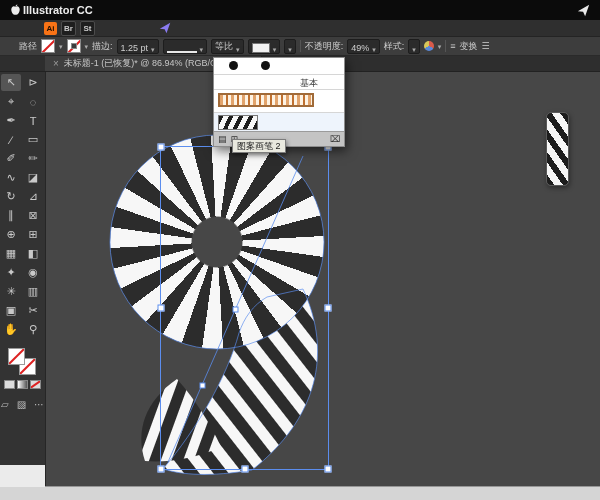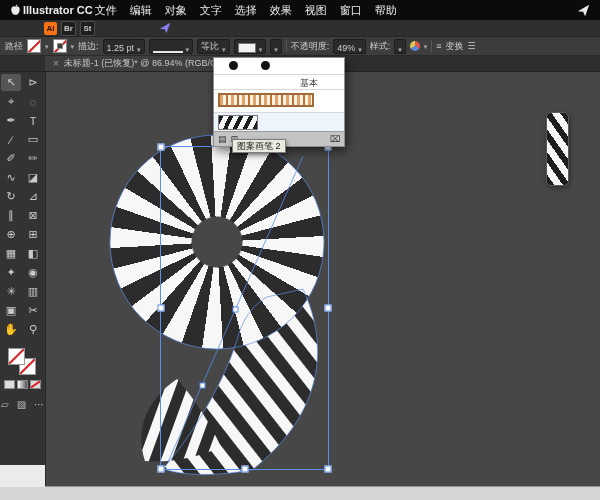--- a/index.html
+++ b/index.html
@@ -14,21 +14,21 @@
   .menu-spacer{flex:1}
   
   .app-bar{position:absolute;left:0;top:20px;width:600px;height:17px;background:#2f2f2f;border-bottom:1px solid #242424;
            display:flex;align-items:center;gap:4px;padding-left:44px;box-sizing:border-box;z-index:29}
   .badge{width:13px;height:13px;font-size:8px;font-weight:bold;display:flex;align-items:center;justify-content:center;border-radius:2px}
   .badge-ai{background:#f97316;color:#241100}
   .badge-dim{background:#1e1e1e;color:#c9c9c9;border:1px solid #4c4c4c}
   .plane-purple{margin-left:60px;display:flex}
   
   .control-bar{position:absolute;left:0;top:37px;width:600px;height:19px;background:#3d3d3d;border-bottom:1px solid #2a2a2a;
-               display:flex;align-items:center;gap:4px;padding:0 5px;box-sizing:border-box;font-size:9px;color:#cfcfcf;
+               display:flex;align-items:center;gap:4px;padding:0 19px;box-sizing:border-box;font-size:9px;color:#cfcfcf;
                z-index:28;white-space:nowrap;overflow:hidden}
   .dd{background:#2b2b2b;border:1px solid #1d1d1d;height:13px;display:inline-flex;align-items:flex-end;gap:3px;padding:0 3px;border-radius:2px}
   .caret{font-size:7px;color:#aaa;line-height:1}
   .swatch-none{width:12px;height:12px;background:#fff;border:1px solid #8a8a8a;position:relative;overflow:hidden;display:inline-block}
   .swatch-none::after{content:"";position:absolute;left:-3px;top:5px;width:20px;height:2px;background:#d22;transform:rotate(-45deg)}
   .stroke-swatch::before{content:"";position:absolute;left:3px;top:3px;width:4px;height:4px;background:#3d3d3d;border:1px solid #8a8a8a;z-index:2}
   .vsep{width:1px;height:12px;background:#555}
   .line-preview{width:30px;height:2px;background:#e8e8e8}
   .mini-swatch{width:16px;height:8px;background:#f4f4f4;border:1px solid #777}
   .circ-icon{width:10px;height:10px;border-radius:50%;background:conic-gradient(#d85a4a 0 120deg,#5a88d8 120deg 240deg,#d8c85a 240deg 360deg)}
@@ -90,31 +90,20 @@
 </head>
 <body>
 
 <div class="menu-bar">
   <span class="apple-icon">
     <svg width="11" height="13" viewBox="0 0 12 14">
         <path fill="#ededed" d="M6 3 C4 1.5 2 2.5 1.5 5 C1 8 3 11.5 5 11.5 C5.7 11.5 6.3 11.5 7 11.5 C9 11.5 11 8 10.5 5 C10 2.5 8 1.5 6 3 Z M6 2.6 C6.1 1.3 7.1 0.6 8.1 0.5 C8 1.6 7.1 2.5 6 2.6 Z"></path>
       </svg>
   </span>
   <span class="app-name">Illustrator CC</span>
-  <span class="menu-items" style="display:flex;gap:13px">
-      <span class="menu-item">文件</span>
-      <span class="menu-item">编辑</span>
-      <span class="menu-item">对象</span>
-      <span class="menu-item">文字</span>
-      <span class="menu-item">选择</span>
-      <span class="menu-item">效果</span>
-      <span class="menu-item">视图</span>
-      <span class="menu-item">窗口</span>
-      <span class="menu-item">帮助</span>
-    </span>
   <span class="menu-spacer"></span>
   <span style="display:flex">
     <svg width="13" height="13" viewBox="0 0 16 16">
         <path fill="#e8e8e8" d="M1 9 L15 1 L10 15 L7.5 9.5 Z"></path>
       </svg>
   </span>
 </div>
 
 <div class="app-bar">
   <span class="badge badge-ai">Ai</span>

